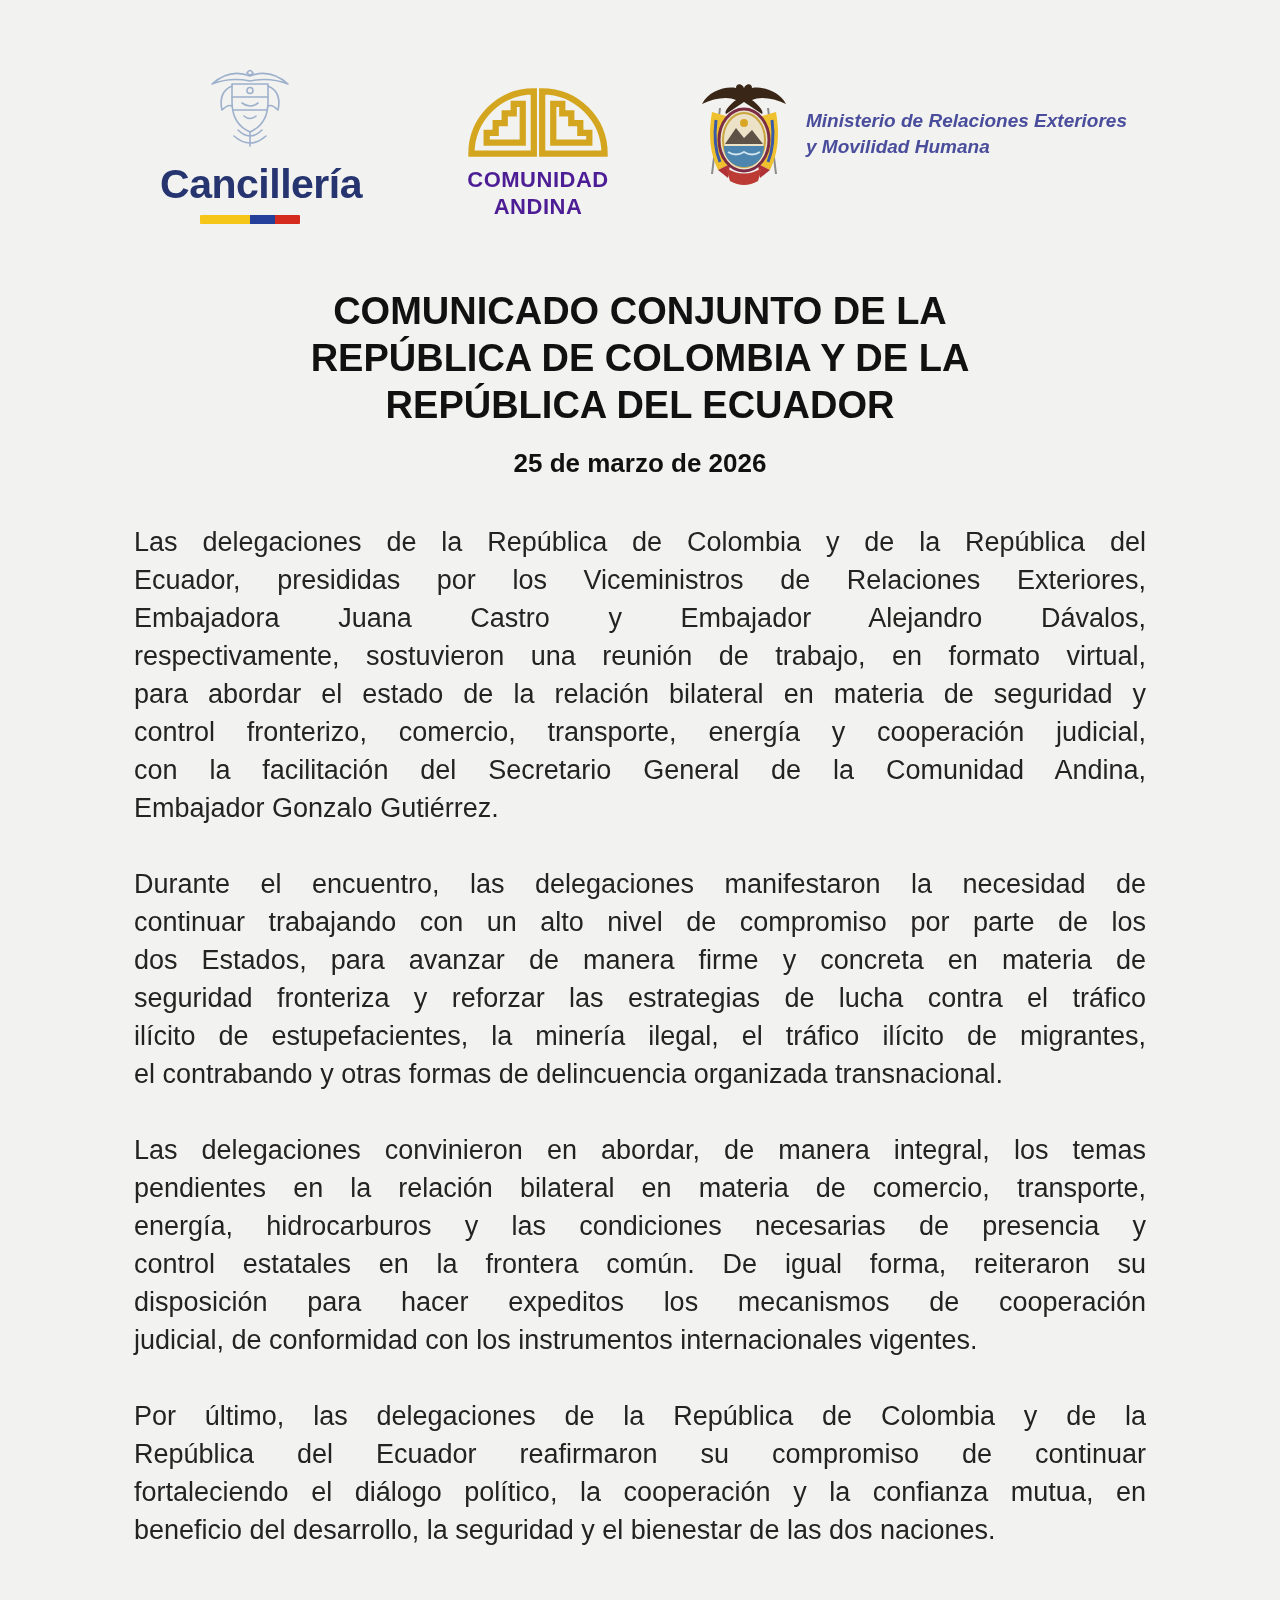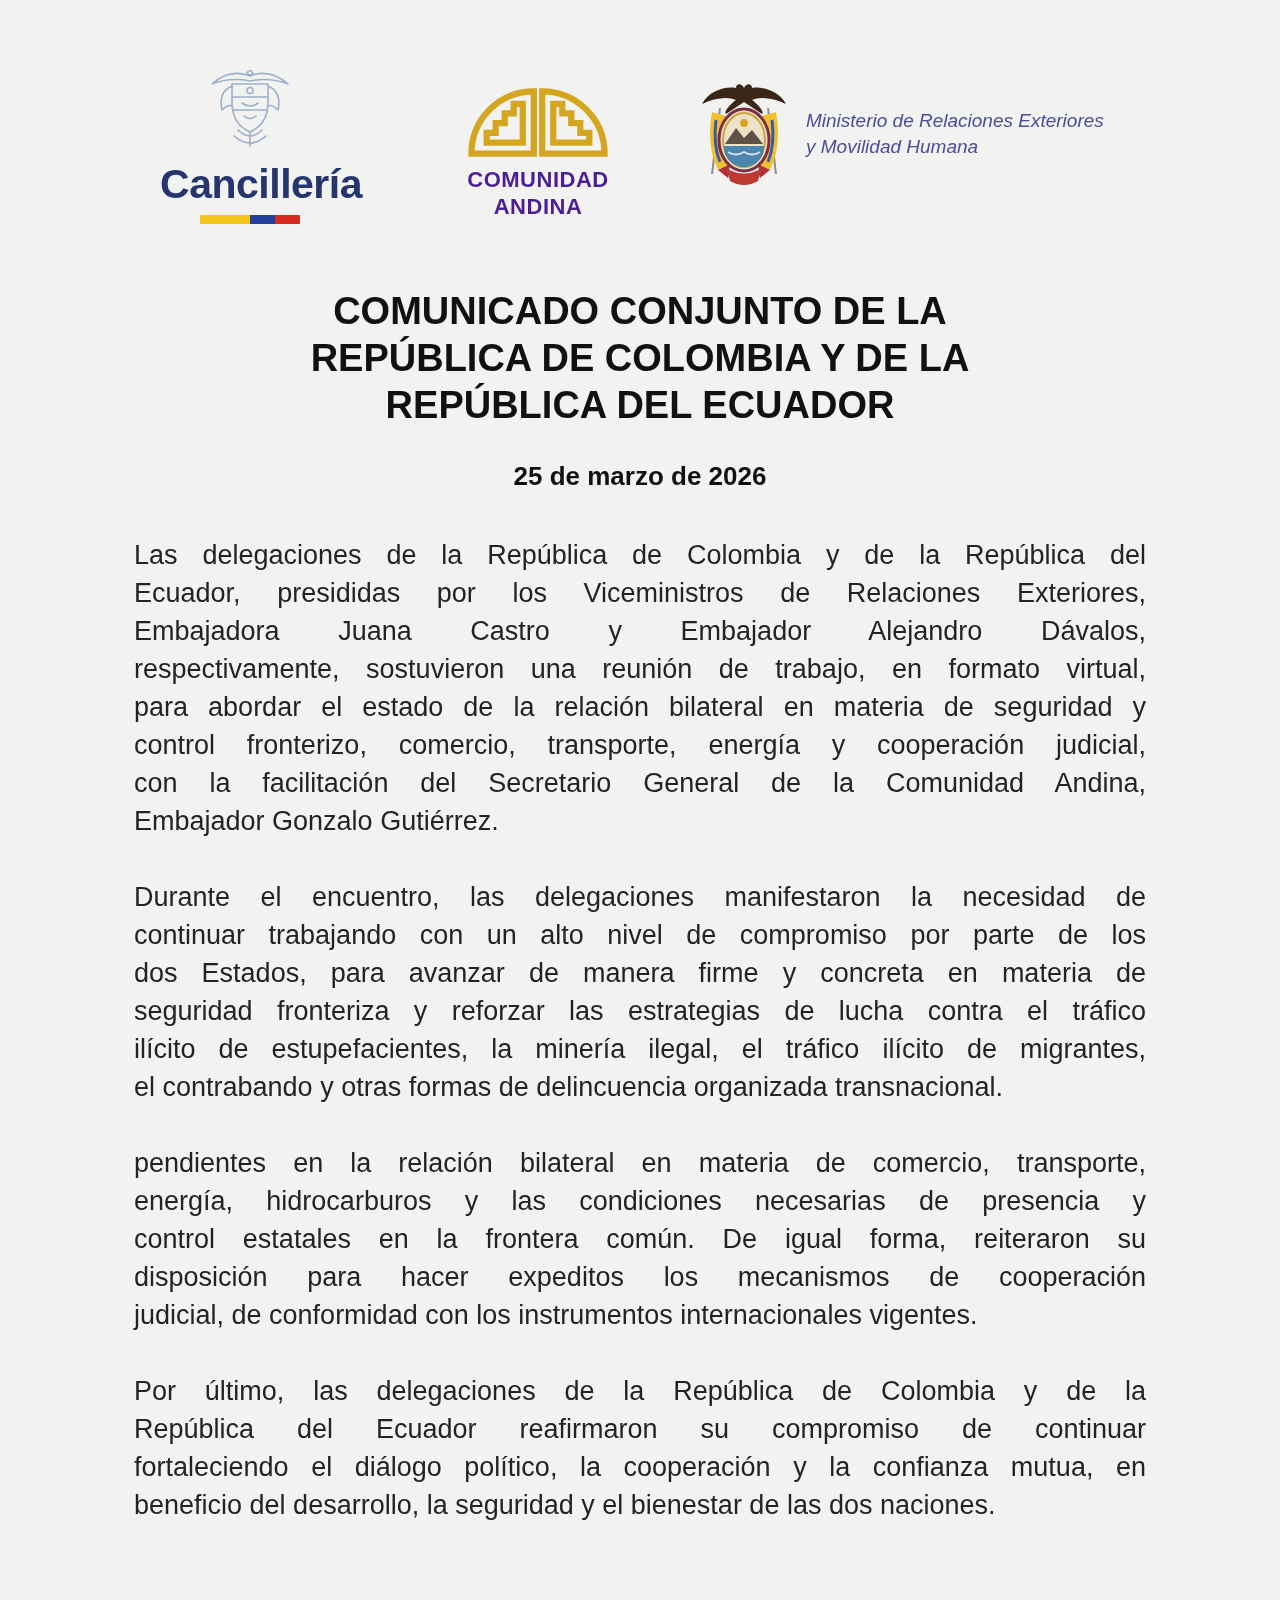--- a/index.html
+++ b/index.html
@@ -22,30 +22,30 @@
   }
   .flag-bar{display:flex;width:100px;height:9px;margin:9px auto 0 auto;border-radius:1px;overflow:hidden;}
   .flag-bar .fy{width:50%;background:#f5c518;}
   .flag-bar .fb{width:25%;background:#24409a;}
   .flag-bar .fr{width:25%;background:#d52b1e;}
 
   .logo-can{position:absolute;left:446px;top:58px;width:184px;text-align:center;}
   .can-word{font-size:22px;font-weight:700;color:#4c1d95;line-height:27px;letter-spacing:0.5px;}
 
   .logo-ec{position:absolute;left:698px;top:78px;display:flex;align-items:center;gap:16px;}
-  .min-text{font-size:19px;font-weight:400;font-style:italic;color:#4a4d9b;line-height:26px;}
+  .min-text{font-size:19px;font-weight:700;font-style:italic;color:#4a4d9b;line-height:26px;}
 
   
   .title{
     margin:48px 0 0 0;text-align:center;
     font-size:38px;line-height:47px;font-weight:700;color:#111;
   }
   .title span{display:block;text-align:center;}
   .date{
-    margin-top:32px;text-align:center;
+    margin-top:19px;text-align:center;
     font-size:26px;font-weight:700;color:#111;
   }
   .body-text{
     padding:0 134px;margin-top:44px;
     font-size:27px;line-height:38px;color:#232323;
   }
   .para{margin:0 0 38px 0;}
   .jl{display:block;text-align:justify;text-align-last:justify;white-space:normal;}
   .jl.last{text-align-last:left;}
 </style>
@@ -145,20 +145,21 @@
     <p class="para">
       <span class="jl">Durante el encuentro, las delegaciones manifestaron la necesidad de</span>
       <span class="jl">continuar trabajando con un alto nivel de compromiso por parte de los</span>
       <span class="jl">dos Estados, para avanzar de manera firme y concreta en materia de</span>
       <span class="jl">seguridad fronteriza y reforzar las estrategias de lucha contra el tráfico</span>
       <span class="jl">ilícito de estupefacientes, la minería ilegal, el tráfico ilícito de migrantes,</span>
       <span class="jl last">el contrabando y otras formas de delincuencia organizada transnacional.</span>
     </p>
 
     <p class="para">
+      <span class="jl">Las delegaciones convinieron en abordar, de manera integral, los temas</span>
       <span class="jl">pendientes en la relación bilateral en materia de comercio, transporte,</span>
       <span class="jl">energía, hidrocarburos y las condiciones necesarias de presencia y</span>
       <span class="jl">control estatales en la frontera común. De igual forma, reiteraron su</span>
       <span class="jl">disposición para hacer expeditos los mecanismos de cooperación</span>
       <span class="jl last">judicial, de conformidad con los instrumentos internacionales vigentes.</span>
     </p>
 
     <p class="para">
       <span class="jl">Por último, las delegaciones de la República de Colombia y de la</span>
       <span class="jl">República del Ecuador reafirmaron su compromiso de continuar</span>

